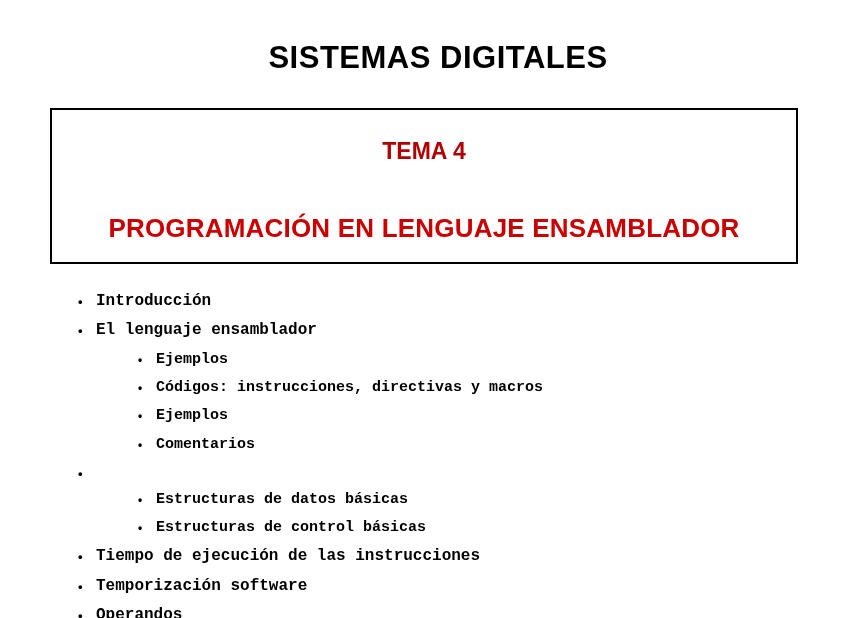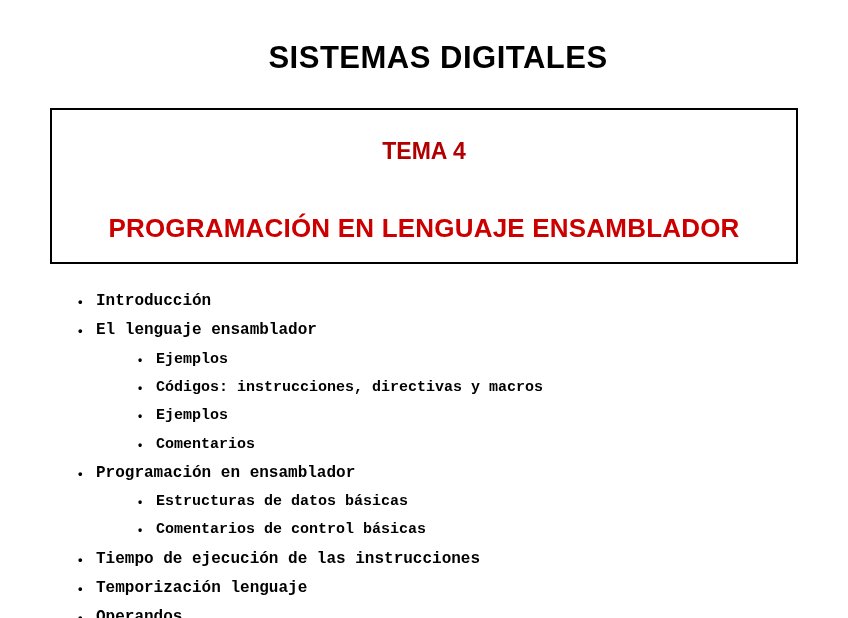--- a/index.html
+++ b/index.html
@@ -124,41 +124,40 @@
       <span class="label">Ejemplos</span>
     </li>
 
     <li class="item level-2">
       <span class="bullet">•</span>
       <span class="label">Comentarios</span>
     </li>
 
     <li class="item level-1">
       <span class="bullet">•</span>
-      <span class="label">Programación en ensamblador</span>
     </li>
 
     <li class="item level-2">
       <span class="bullet">•</span>
       <span class="label">Estructuras de datos básicas</span>
     </li>
 
     <li class="item level-2">
       <span class="bullet">•</span>
-      <span class="label">Comentarios de control básicas</span>
+      <span class="label">Estructuras de control básicas</span>
     </li>
 
     <li class="item level-1">
       <span class="bullet">•</span>
       <span class="label">Tiempo de ejecución de las instrucciones</span>
     </li>
 
     <li class="item level-1">
       <span class="bullet">•</span>
-      <span class="label">Temporización lenguaje</span>
+      <span class="label">Temporización software</span>
     </li>
 
     <li class="item level-1">
       <span class="bullet">•</span>
       <span class="label">Operandos</span>
     </li>
 
   </ul>
 </div>
 

